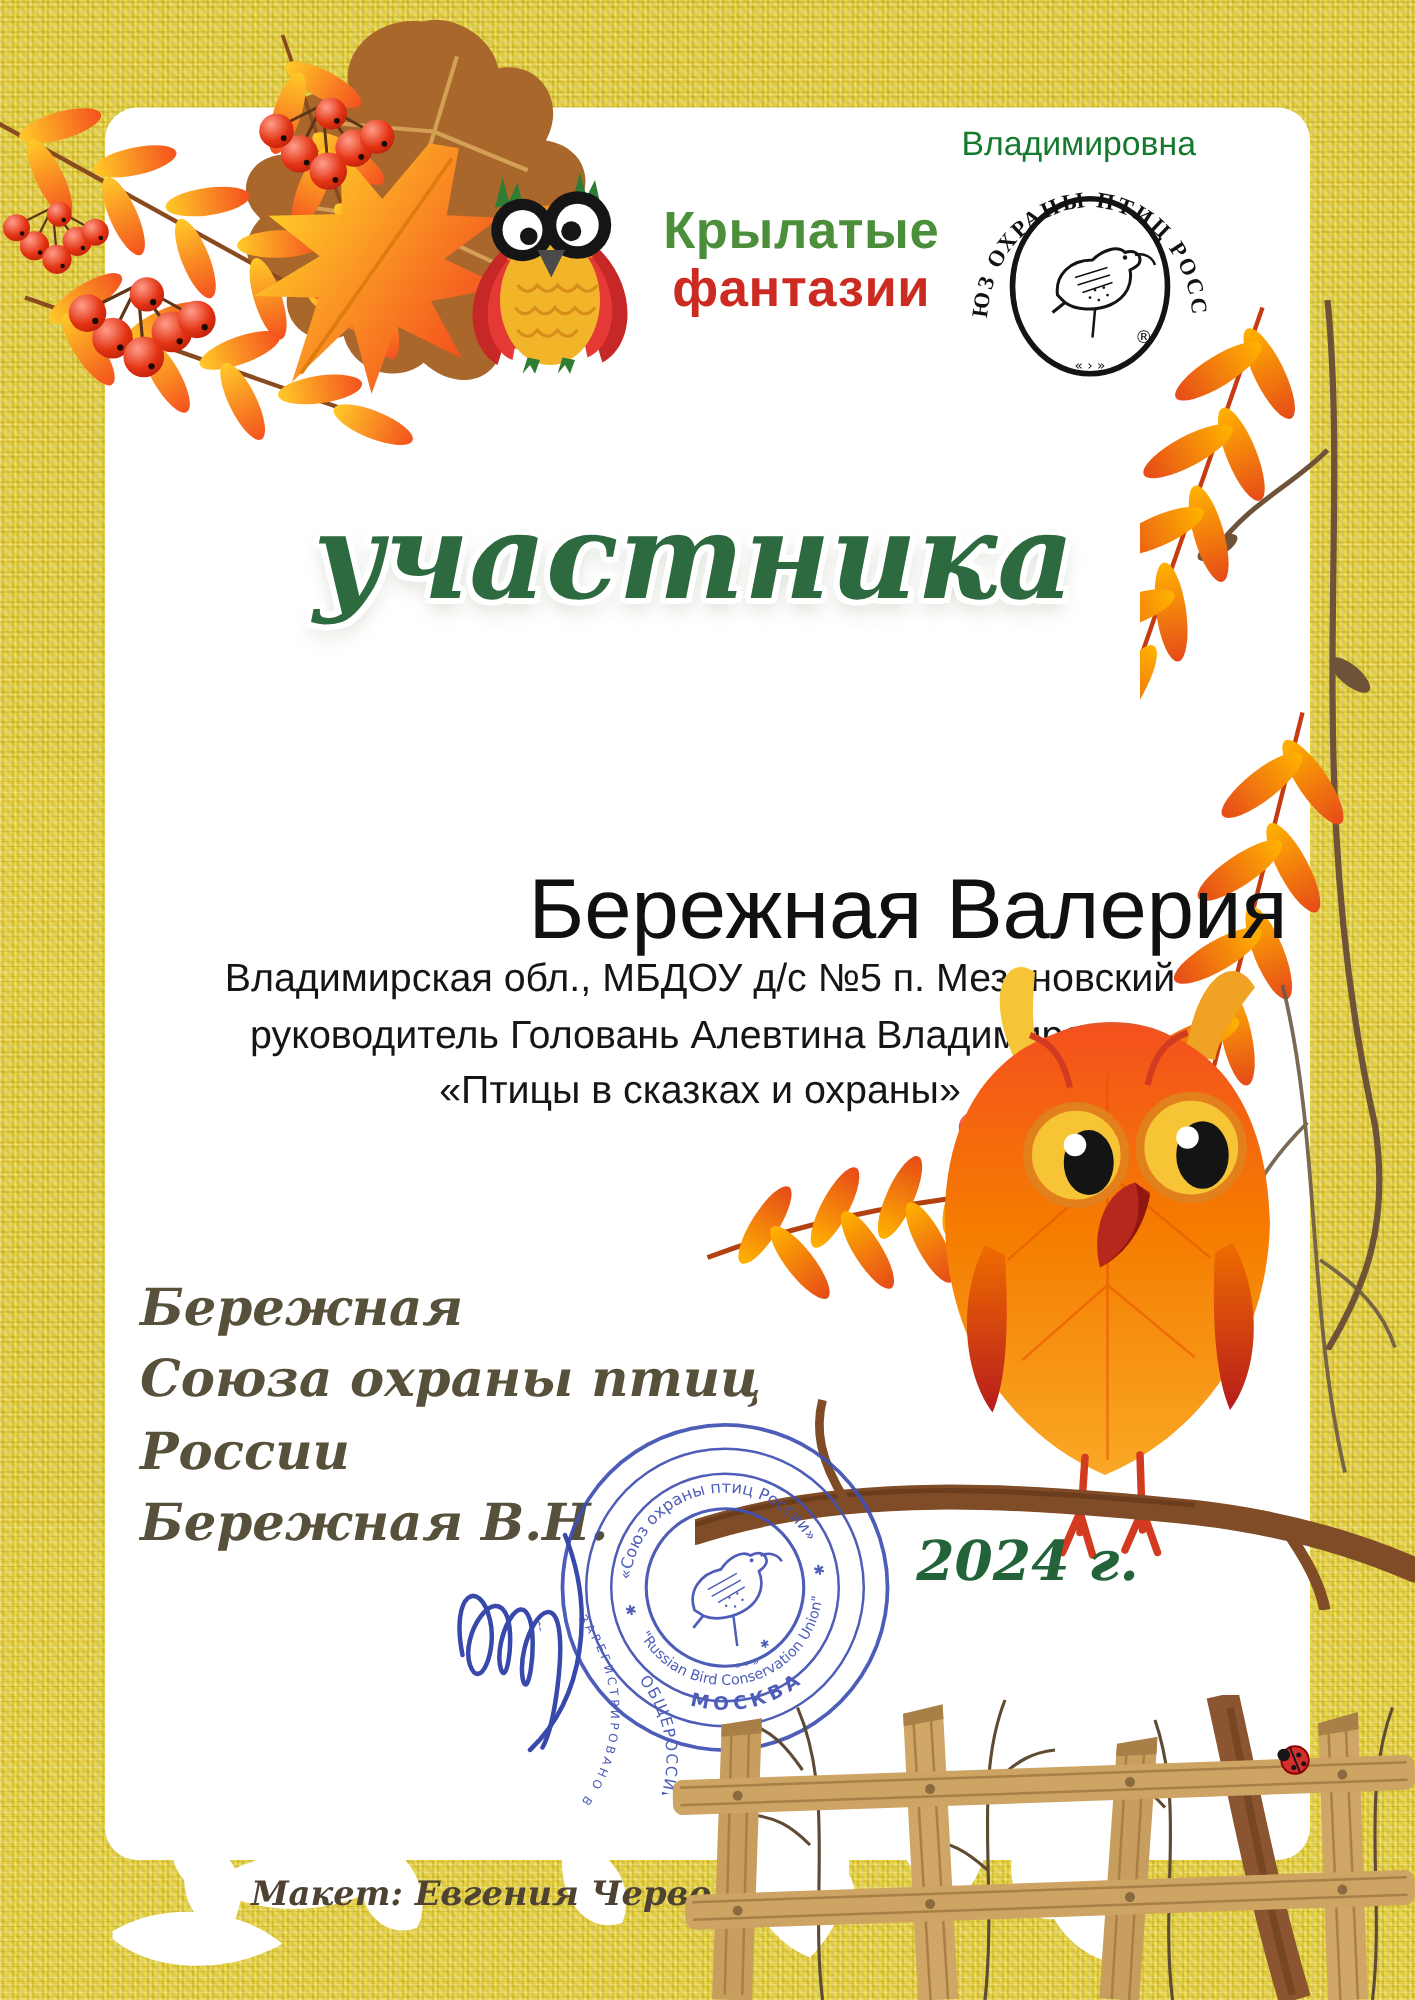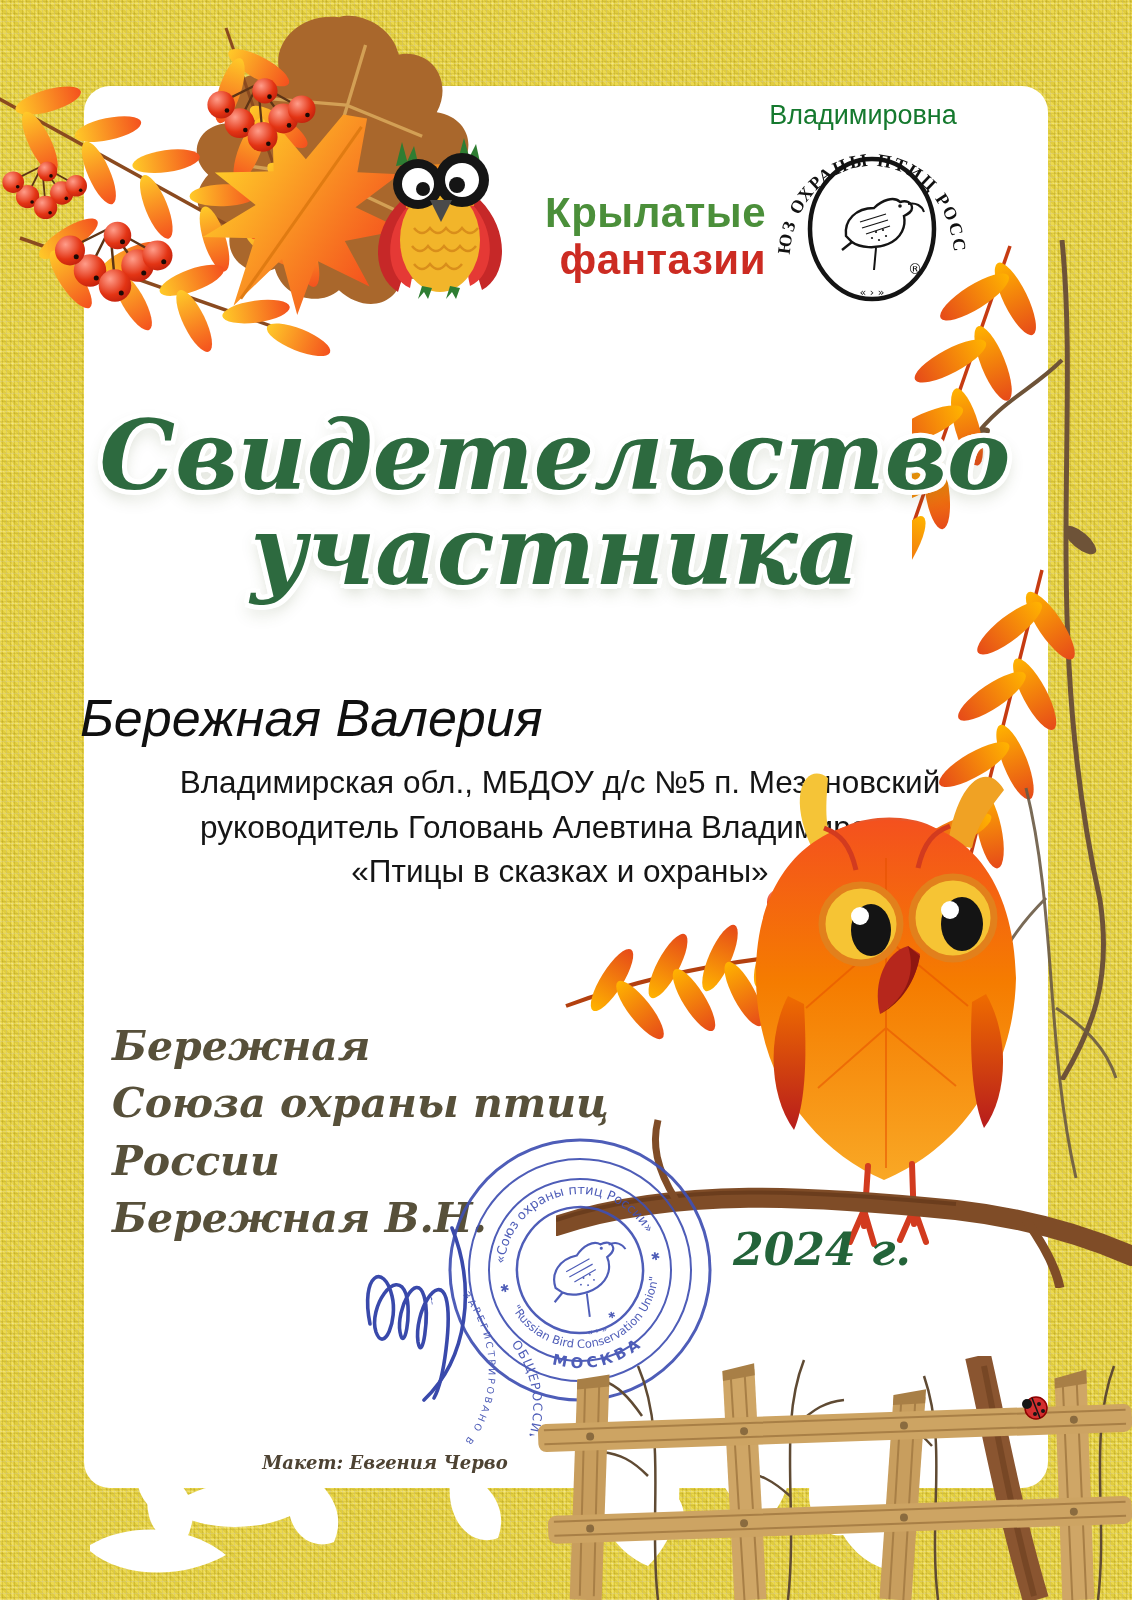--- a/index.html
+++ b/index.html
@@ -7,40 +7,40 @@
     background-color:#e8d54a;
     background-image:
       repeating-linear-gradient(0deg, rgba(255,255,255,.20) 0 1px, transparent 1px 6px),
       repeating-linear-gradient(90deg, rgba(255,255,255,.16) 0 1px, transparent 1px 6px),
       repeating-linear-gradient(0deg, rgba(140,116,8,.16) 2px 3px, transparent 3px 6px),
       repeating-linear-gradient(90deg, rgba(140,116,8,.20) 2px 3px, transparent 3px 6px),
       repeating-linear-gradient(45deg, #ecd94e 0 3px, #e1cd3e 3px 6px);
     font-family:"Liberation Sans",sans-serif;}
   .abs{position:absolute;}
   .card{left:84px;top:86px;right:84px;bottom:112px;background:#fff;border-radius:26px;}
-  .brand-text{left:516px;top:189px;width:250px;text-align:right;line-height:1.12;
+  .brand-text{left:516px;top:160px;width:250px;text-align:center;line-height:1.12;
     font-weight:bold;font-size:42px;letter-spacing:.5px;}
   .brand-line1{color:#4b8f3a;}
   .brand-line2{color:#cc2b22;}
   .organizer{left:768px;top:100px;width:190px;text-align:center;font-size:27px;color:#15792e;}
   .title{left:80px;top:404px;width:950px;text-align:center;color:#2d6a3f;
     font-family:"DejaVu Serif",serif;font-style:italic;font-weight:bold;
     text-shadow:-4px -4px 0 #fff,4px -4px 0 #fff,-4px 4px 0 #fff,4px 4px 0 #fff,
       -5px 0 0 #fff,5px 0 0 #fff,0 -5px 0 #fff,0 5px 0 #fff,0 8px 16px rgba(70,90,40,.25);}
   .title-line1{font-size:95px;line-height:1.1;}
   .title-line2{font-size:95px;line-height:1.0;margin-top:-6px;}
-  .name{left:80px;top:688px;width:950px;text-align:left;font-size:52px;color:#101010;font-style:italic;}
+  .name{left:80px;top:688px;width:950px;text-align:right;font-size:68px;color:#101010;}
   .details{left:80px;top:760px;width:960px;text-align:center;font-size:31.5px;line-height:1.42;color:#151515;}
   .signer{left:112px;top:1018px;width:540px;font-size:41px;line-height:1.4;color:#57503a;
     font-family:"DejaVu Serif",serif;font-style:italic;font-weight:bold;}
   .stamp{left:428px;top:1118px;width:304px;height:304px;transform:rotate(-12deg);opacity:.92;}
   .signature{left:352px;top:1202px;width:240px;height:200px;}
   .year{left:712px;top:1224px;width:220px;text-align:center;font-size:44px;color:#236339;
     font-family:"DejaVu Serif",serif;font-style:italic;font-weight:bold;}
-  .credit{left:200px;top:1452px;width:370px;text-align:center;font-size:18px;color:#4e4333;
+  .credit{left:200px;top:1500px;width:370px;text-align:center;font-size:27px;color:#4e4333;
     font-family:"DejaVu Serif",serif;font-style:italic;font-weight:bold;}
   svg{display:block;}
 </style>
 </head>
 <body>
 
 <div class="page">
 
   <svg class="abs" style="left:30px;top:1295px" width="340" height="290" viewBox="0 0 340 290">
     <g fill="#ffffff">
@@ -260,21 +260,20 @@
           <circle cx="70" cy="72" r="1.1"></circle>
         <circle cx="60" cy="68" r="1.1"></circle>
           <circle cx="67" cy="66" r="1.1"></circle>
       </g>
     </g>
     <text x="132" y="144" font-size="14" fill="#111" font-family="'DejaVu Sans',sans-serif">®</text>
     <text x="96" y="166" font-size="11" fill="#111" text-anchor="middle" font-family="'DejaVu Sans',sans-serif">« › »</text>
   </svg>
 
   <div class="abs title">
-    <div class="title-line1">Свидетельство</div>
     <div class="title-line2">участника</div>
   </div>
 
   <div class="abs name">Бережная Валерия</div>
   <div class="abs details">
     <div>Владимирская обл., МБДОУ д/с №5 п. Мезиновский</div>
     <div>руководитель Головань Алевтина Владимировна</div>
     <div>«Птицы в сказках и охраны»</div>
   </div>
 

